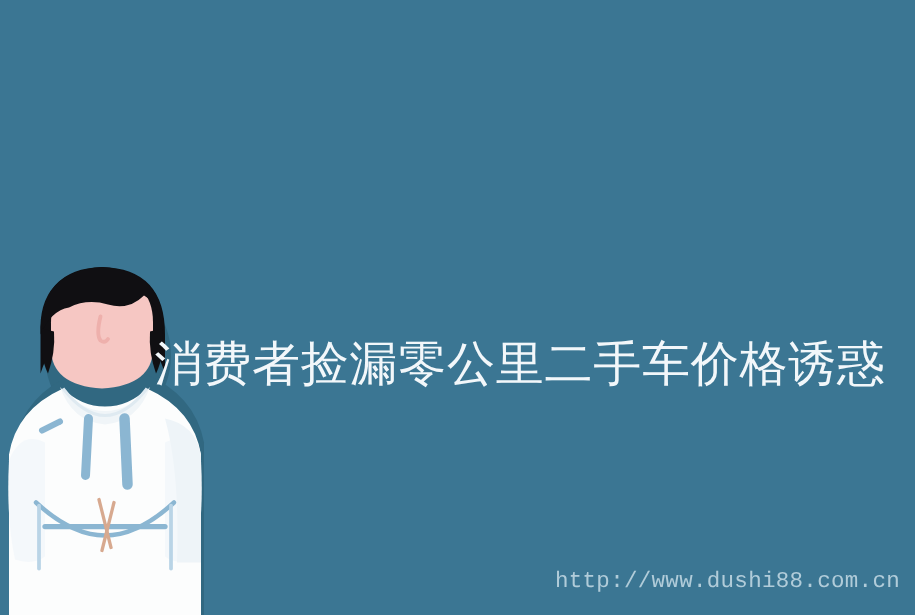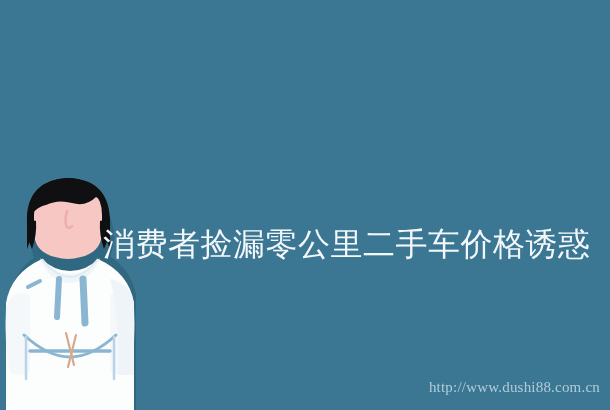--- a/index.html
+++ b/index.html
@@ -5,21 +5,21 @@
   html, body {
     margin: 0;
     padding: 0;
     background: #ffffff;
   }
   #banner {
     position: relative;
     width: 610px;
     height: 410px;
     overflow: hidden;
-    font-family: Liberation Serif, serif;
+    font-family: Liberation Mono, monospace;
     background: #3b7693;
   }
   
   .headline {
     position: absolute;
     left: 103px;
     top: 137px;
     width: 492px;
     color: #f2f7fa;
     font-size: 32px;

